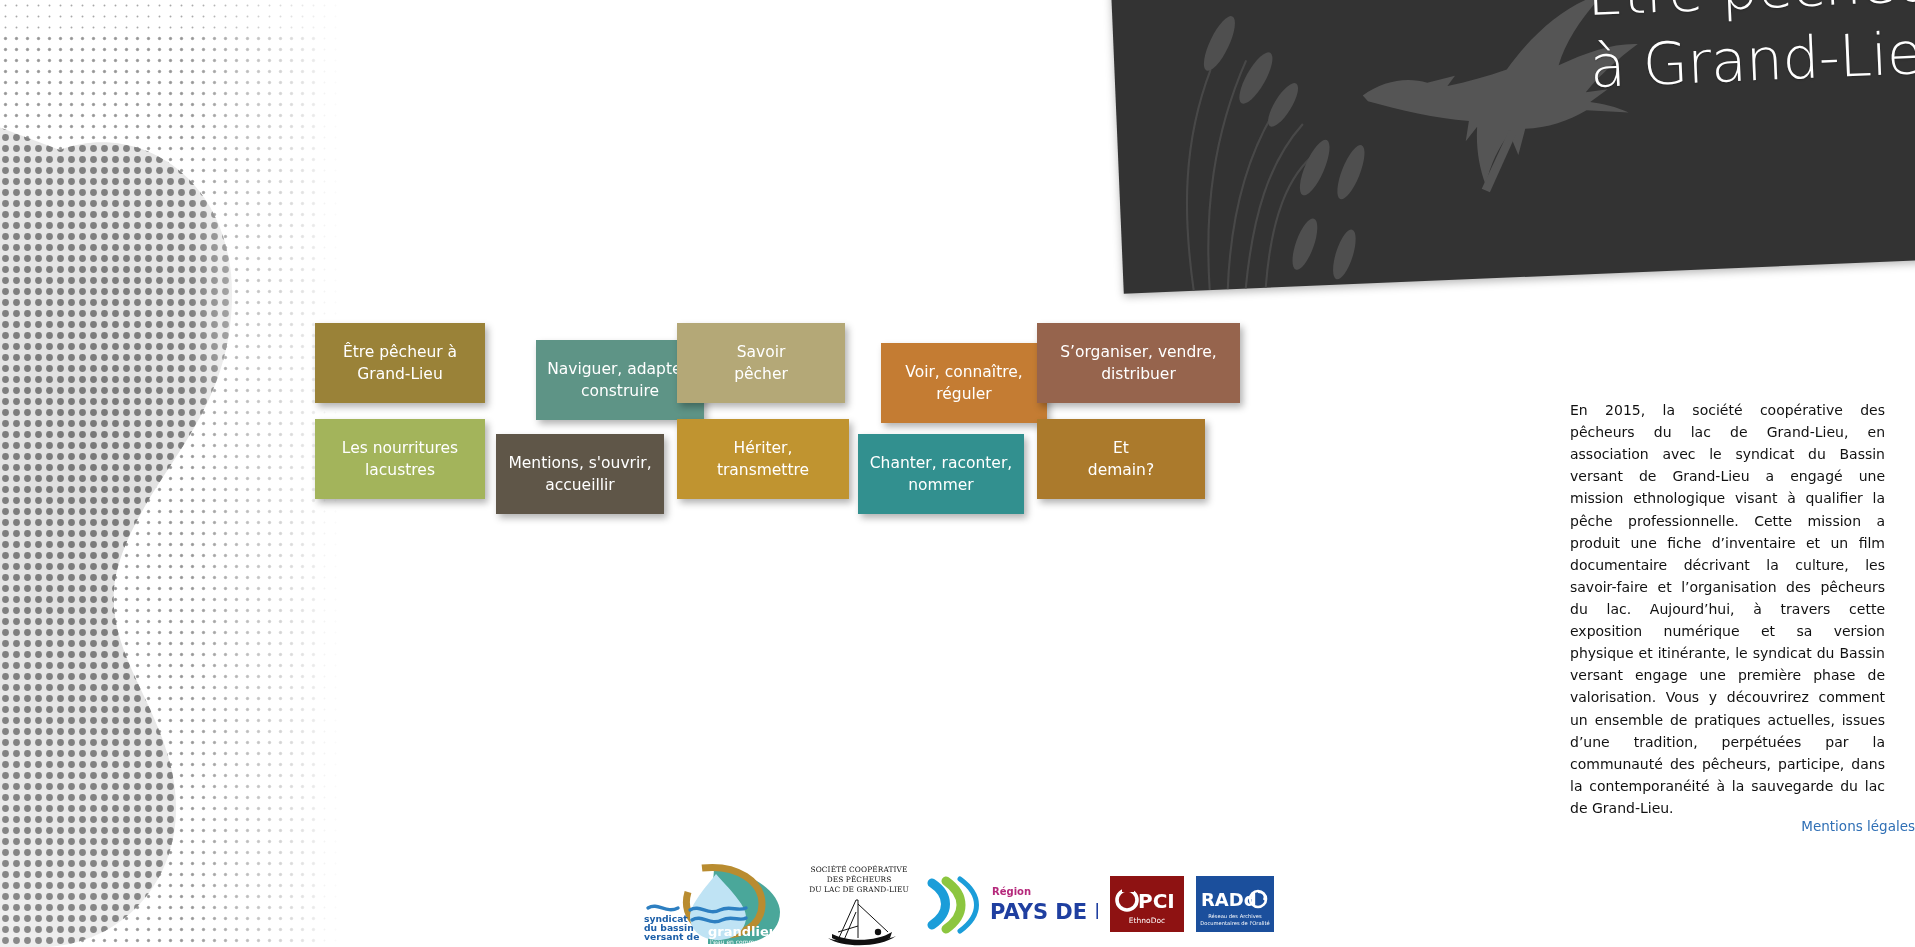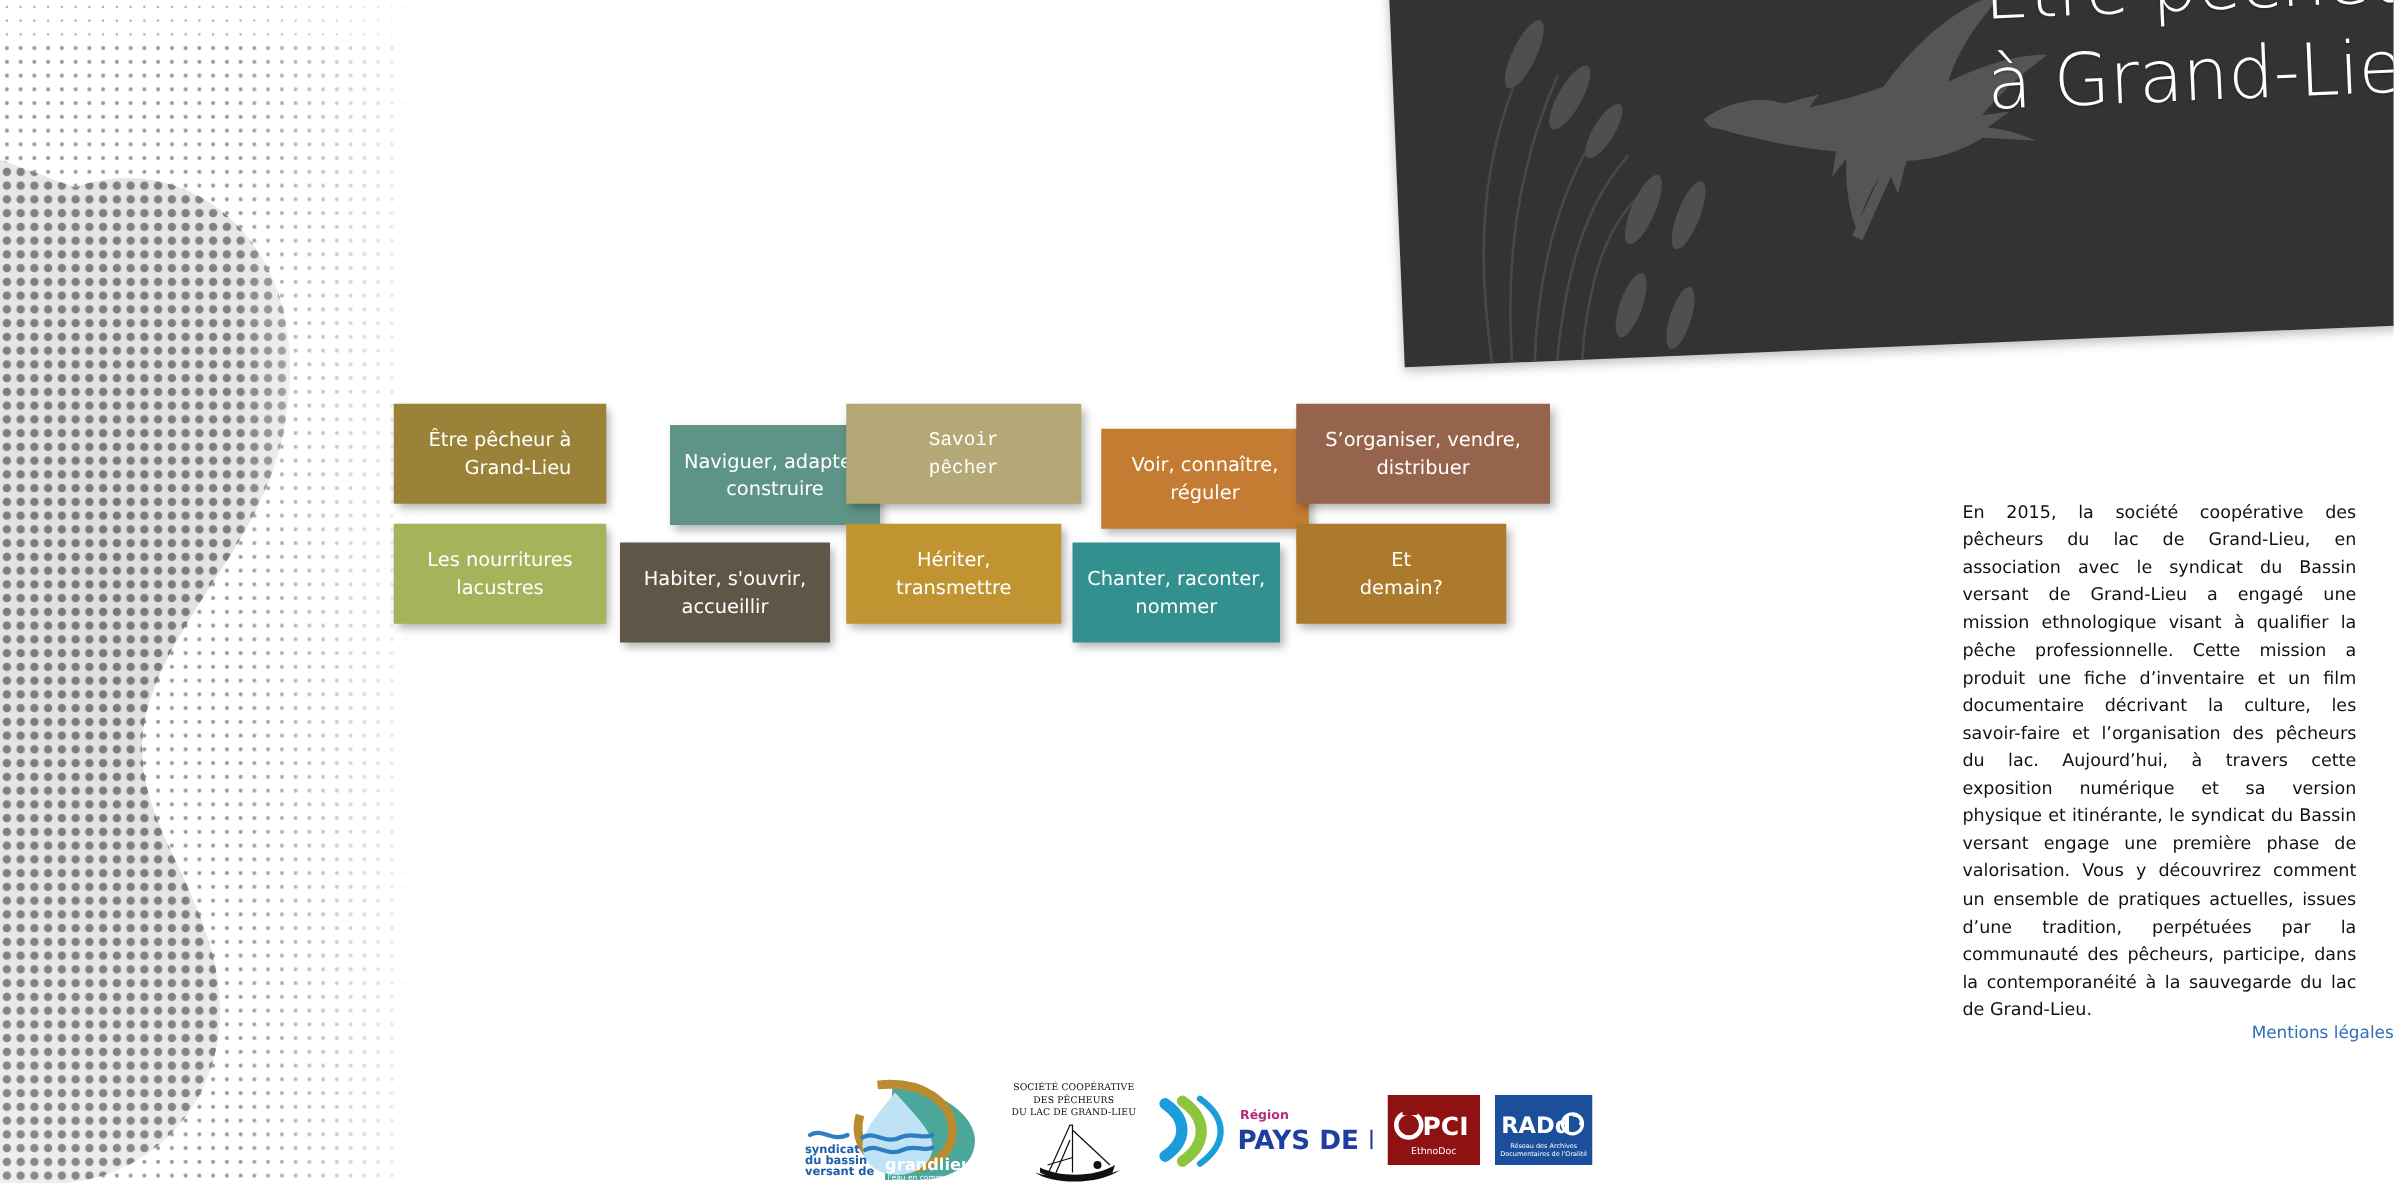--- a/index.html
+++ b/index.html
@@ -225,33 +225,33 @@
                  L 348 192 L 352 172
                  C 318 168, 284 158, 252 148 Z"></path>
         <path d="M392 182 L 362 240 L 370 244 L 398 188 Z"></path>
       </g>
     </svg>
     <div id="header-title">Être pêcheur
 à Grand-Lieu</div>
   </div>
 
   <div id="tiles">
-      <div class="tile" style="left: 0px; top: 0px; width: 170px; height: 80px; background: rgb(154, 130, 56); text-align: right;">Être pêcheur à
+      <div class="tile" style="left: 0px; top: 0px; width: 170px; height: 80px; background: rgb(154, 130, 56);">Être pêcheur à
 Grand-Lieu</div>
       <div class="tile" style="left: 181px; top: 17px; width: 168px; height: 80px; background: rgb(94, 148, 134); margin-left: 40px;">Naviguer, adapter,
 construire</div>
-      <div class="tile" style="left: 362px; top: 0px; width: 188px; height: 80px; background: rgb(180, 168, 119); font-family: Liberation Mono, monospace;">Savoir
+      <div class="tile" style="left: 362px; top: 0px; width: 168px; height: 80px; background: rgb(180, 168, 119);">Savoir
 pêcher</div>
       <div class="tile" style="left: 566px; top: 20px; width: 166px; height: 80px; background: rgb(196, 124, 51);">Voir, connaître,
 réguler</div>
       <div class="tile" style="left: 722px; top: 0px; width: 203px; height: 80px; background: rgb(150, 100, 77);">S’organiser, vendre,
 distribuer</div>
       <div class="tile" style="left: 0px; top: 96px; width: 170px; height: 80px; background: rgb(163, 180, 91);">Les nourritures
 lacustres</div>
-      <div class="tile" style="left: 181px; top: 111px; width: 168px; height: 80px; background: rgb(95, 86, 72);">Habiter, s'ouvrir,
+      <div class="tile" style="left: 181px; top: 111px; width: 168px; height: 80px; background: rgb(95, 86, 72);">Mentions, s'ouvrir,
 accueillir</div>
       <div class="tile" style="left: 362px; top: 96px; width: 172px; height: 80px; background: rgb(192, 148, 48);">Hériter,
 transmettre</div>
       <div class="tile" style="left: 543px; top: 111px; width: 166px; height: 80px; background: rgb(50, 144, 143);">Chanter, raconter,
 nommer</div>
       <div class="tile" style="left: 722px; top: 96px; width: 168px; height: 80px; background: rgb(171, 122, 44);">Et
 demain?</div>
     </div>
 
   <p id="intro">En 2015, la société coopérative des pêcheurs du lac de Grand-Lieu, en association avec le syndicat du Bassin versant de Grand-Lieu a engagé une mission ethnologique visant à qualifier la pêche professionnelle. Cette mission a produit une fiche d’inventaire et un film documentaire décrivant la culture, les savoir-faire et l’organisation des pêcheurs du lac. Aujourd’hui, à travers cette exposition numérique et sa version physique et itinérante, le syndicat du Bassin versant engage une première phase de valorisation. Vous y découvrirez comment un ensemble de pratiques actuelles, issues d’une tradition, perpétuées par la communauté des pêcheurs, participe, dans la contemporanéité à la sauvegarde du lac de Grand-Lieu.</p>

